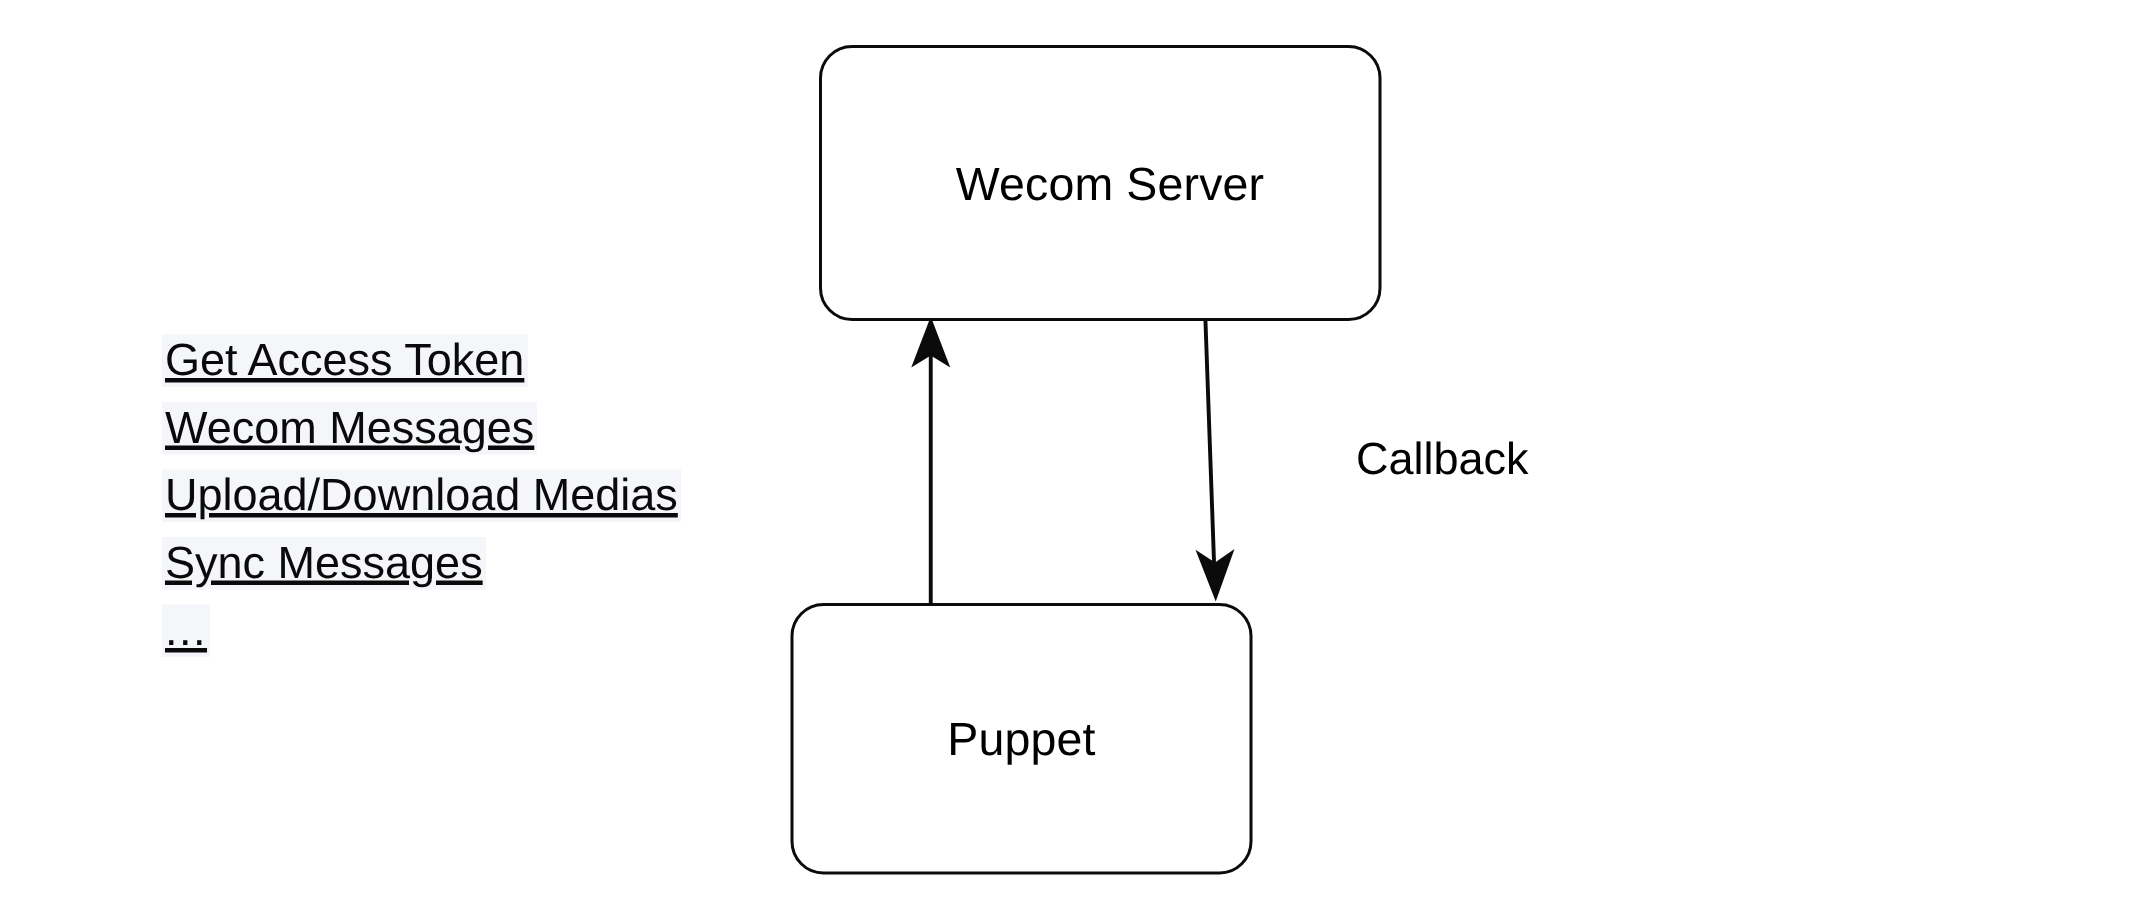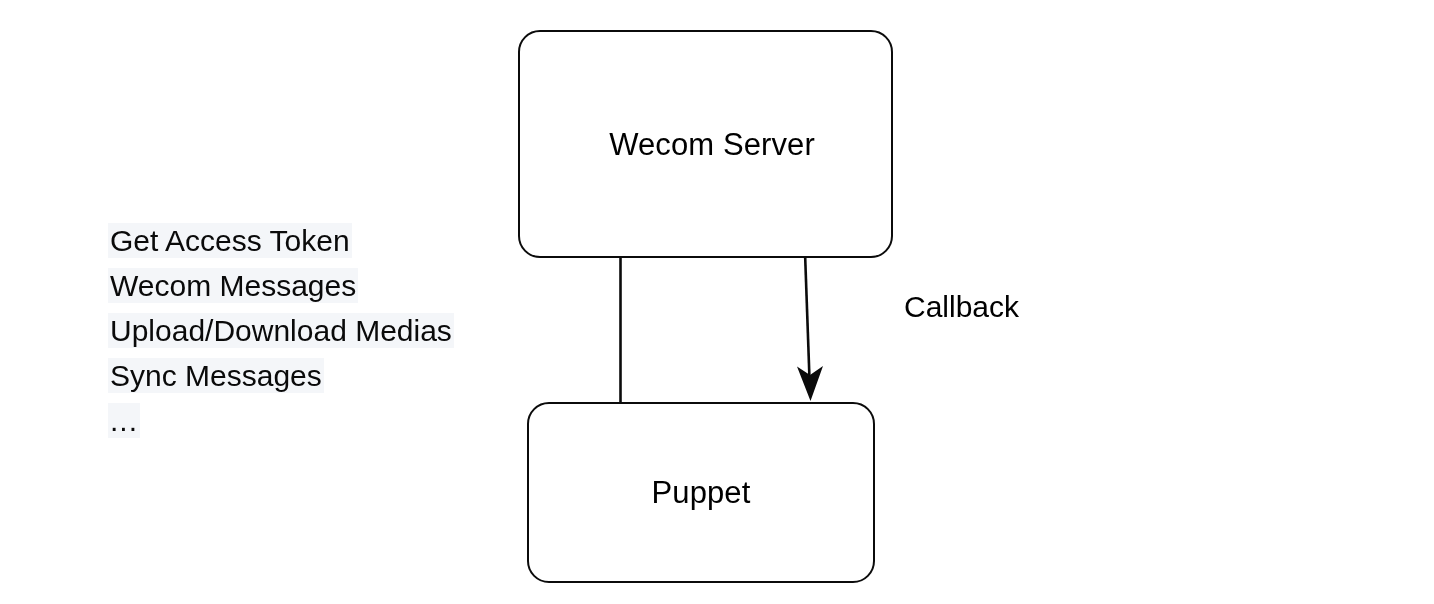--- a/index.html
+++ b/index.html
@@ -34,30 +34,30 @@
   .node-label {
     font-size: 31px;
     line-height: 1;
     color: #000000;
     letter-spacing: 0.1px;
     white-space: nowrap;
     user-select: none;
   }
 
   #node-wecom {
-    left: 518px;
+    left: 546px;
     top: 30px;
     width: 375px;
-    height: 228px;
+    height: 184px;
     padding-left: 13px;
   }
   #node-puppet {
     left: 527px;
     top: 402px;
-    width: 348px;
+    width: 308px;
     height: 181px;
   }
 
   
   #connectors {
     position: absolute;
     left: 0;
     top: 0;
     width: 1434px;
     height: 604px;
@@ -78,20 +78,21 @@
     position: absolute;
     left: 108px;
     top: 218px;
     width: 470px;
   }
   .ops-line {
     font-size: 30px;
     line-height: 45px;
     color: #0a0a0a;
     white-space: nowrap;
+    text-decoration: underline;
   }
   .ops-line > span {
     background: #f4f6f9;
     padding: 1px 2px;
   }
   .ops-line.ops-ellipsis {
     line-height: 45px;
     letter-spacing: 1px;
   }
 

